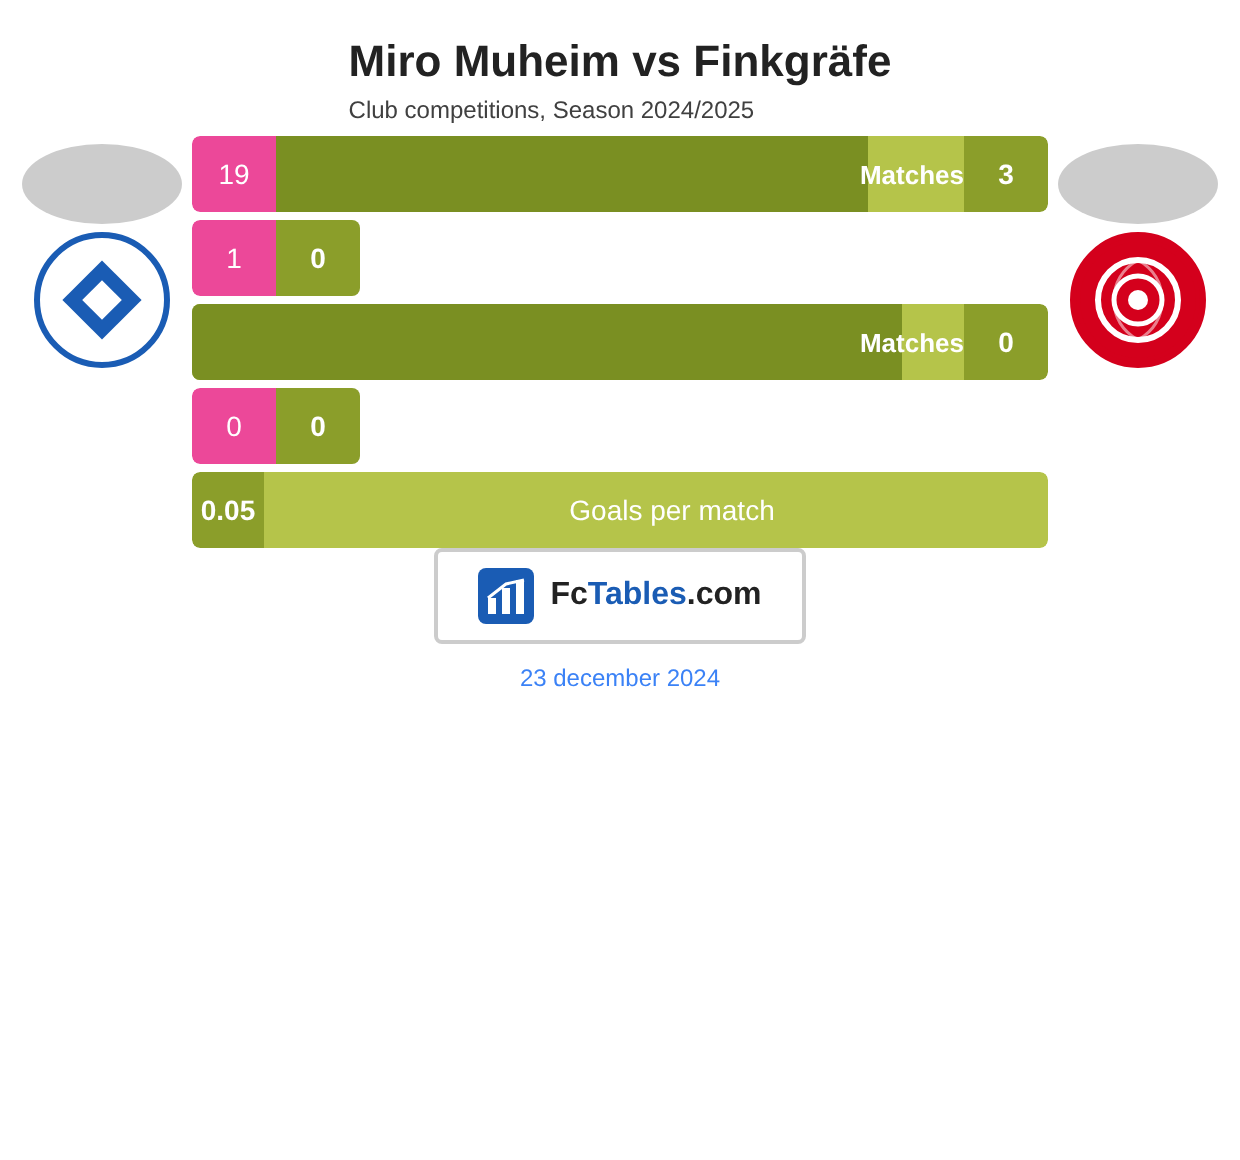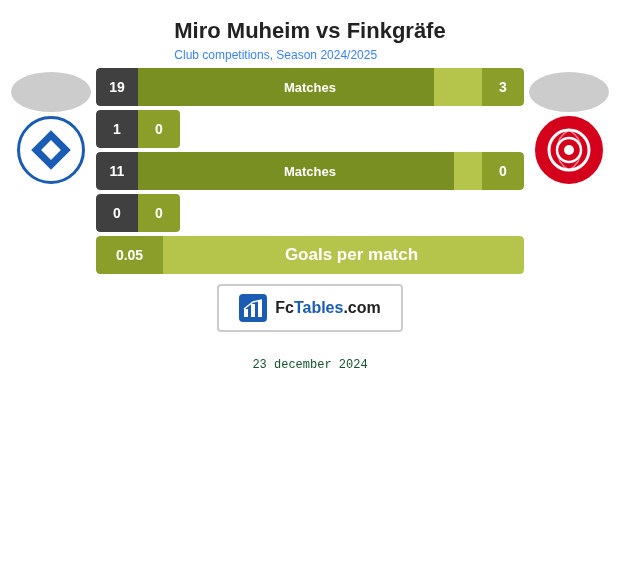--- a/index.html
+++ b/index.html
@@ -20,21 +20,21 @@
     }
 
     .header h1 {
       font-size: 22px;
       font-weight: bold;
       color: #222;
     }
 
     .header .subtitle {
       font-size: 12px;
-      color: #3b82f6;
+      color: #404040;
       margin-top: 4px;
     }
 
     
     .hsv-logo {
       width: 68px;
       height: 68px;
       border-radius: 50%;
       background: #fff;
       border: 3px solid #1a5cb4;
@@ -99,24 +99,24 @@
       height: 38px;
       border-radius: 4px;
       overflow: hidden;
     }
 
     .stat-row.two-sided {
       background: transparent;
     }
 
     .stat-left-val {
-      background: #404040;
-      color: #fff;
-      font-size: 14px;
-      font-weight: bold;
+      background: #ec4899;
+      color: #fff;
+      font-size: 14px;
+      font-weight: normal;
       width: 42px;
       height: 100%;
       display: flex;
       align-items: center;
       justify-content: center;
       border-radius: 4px 0 0 4px;
     }
 
     .stat-right-val {
       background: #8b9e2a;
@@ -134,50 +134,50 @@
     
     .stat-row.single {
       background: transparent;
     }
 
     .stat-left-val-single {
       background: #8b9e2a;
       color: #fff;
       font-size: 14px;
       font-weight: bold;
-      width: 67px;
+      width: 36px;
       height: 100%;
       display: flex;
       align-items: center;
       justify-content: center;
       border-radius: 4px 0 0 4px;
     }
 
     .stat-label-bar-full {
       flex: 1;
       background: #b5c44a;
       height: 100%;
       display: flex;
       align-items: center;
       justify-content: center;
       color: #fff;
-      font-size: 17px;
-      font-weight: bold;
+      font-size: 14px;
+      font-weight: normal;
       border-radius: 0 4px 4px 0;
       padding-left: 16px;
     }
 
     
     .stat-label-bar-with-progress {
       flex: 1;
       background: #b5c44a;
       height: 100%;
       display: flex;
       align-items: center;
-      justify-content: center;
+      justify-content: flex-end;
       color: #fff;
       font-size: 13px;
       font-weight: bold;
       position: relative;
     }
 
     .progress-fill {
       position: absolute;
       left: 0;
       top: 0;
@@ -185,21 +185,21 @@
       background: #7a8f22;
       border-radius: 0;
     }
 
     .stat-label-text {
       position: relative;
       z-index: 1;
     }
 
     .fctables-banner {
-      margin-top: 10px;
+      margin-top: 0;
       background: #fff;
       border: 2px solid #ccc;
       border-radius: 4px;
       padding: 8px 20px;
       display: flex;
       align-items: center;
       gap: 8px;
     }
 
     .fctables-icon {
@@ -220,24 +220,23 @@
       font-weight: bold;
       color: #222;
     }
 
     .fctables-text span {
       color: #1a5cb4;
     }
 
     .footer-date {
       font-size: 12px;
-      color: #14532d;
-      margin-top: 26px;
+      color: #3b82f6;
+      margin-top: 10px;
       margin-bottom: 6px;
-      font-family: Liberation Mono, monospace;
     }
 
     .teams-section {
       display: flex;
       width: 100%;
       padding: 0 6px;
       align-items: flex-start;
       gap: 0;
     }
 
@@ -297,21 +296,20 @@
       </div>
       <div class="stat-right-val">3</div>
     </div>
 
     <div class="stat-row two-sided">
       <div class="stat-left-val">1</div>
       <div class="stat-right-val">0</div>
     </div>
 
     <div class="stat-row two-sided">
-      <div class="stat-left-val">11</div>
       <div class="stat-label-bar-with-progress">
         <div class="progress-fill" style="width: 92%;"></div>
         <span class="stat-label-text">Matches</span>
       </div>
       <div class="stat-right-val">0</div>
     </div>
 
     <div class="stat-row two-sided">
       <div class="stat-left-val">0</div>
       <div class="stat-right-val">0</div>

